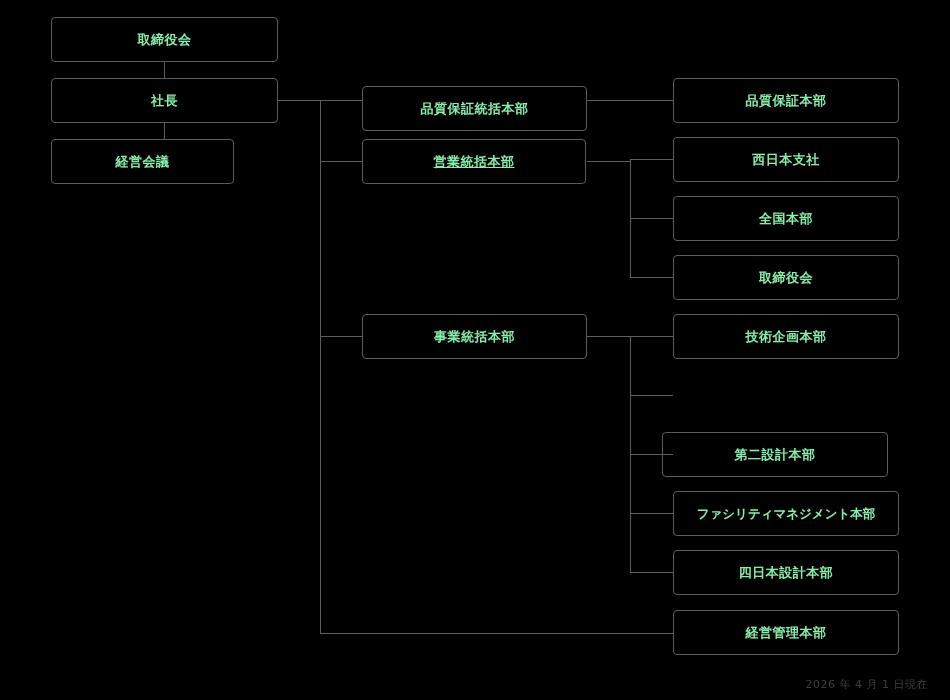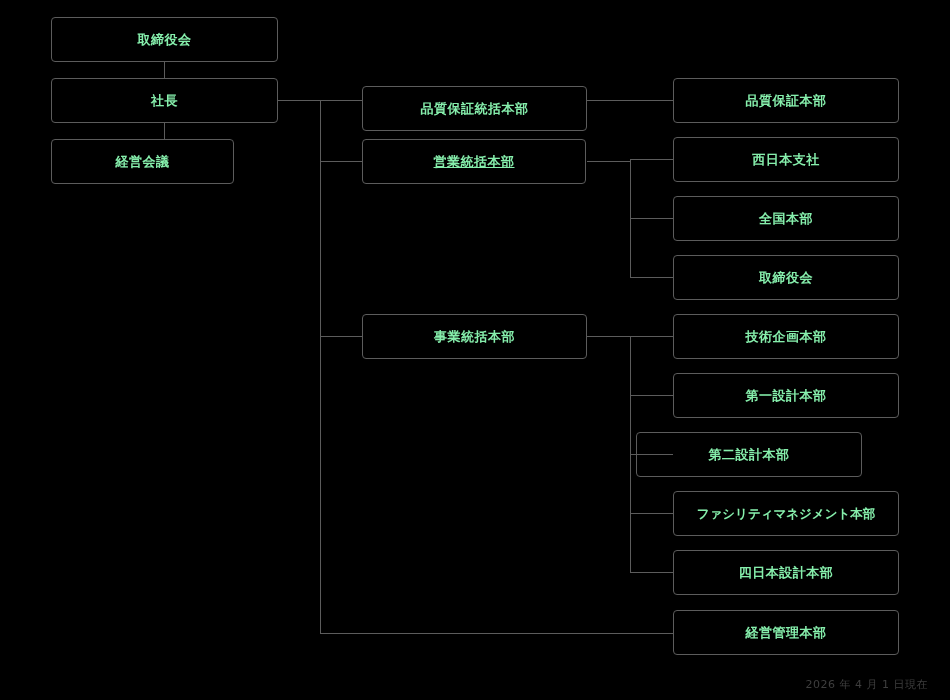--- a/index.html
+++ b/index.html
@@ -86,23 +86,22 @@
   <div class="org-box" style="left:673px; top:78px; width:226px; height:45px;">品質保証本部</div>
 
   <div class="org-box" style="left:673px; top:137px; width:226px; height:45px;">西日本支社</div>
 
   <div class="org-box" style="left:673px; top:196px; width:226px; height:45px;">全国本部</div>
 
   <div class="org-box" style="left:673px; top:255px; width:226px; height:45px;">取締役会</div>
 
   <div class="org-box" style="left:673px; top:314px; width:226px; height:45px;">技術企画本部</div>
 
-  <div class="org-box" style="left:673px; top:373px; width:226px; height:45px;">第一設計本部</div>
 
-  <div class="org-box" style="left:636px; top:432px; width:226px; height:45px;">第二設計本部</div>
+  <div class="org-box" style="left:662px; top:432px; width:226px; height:45px;">第二設計本部</div>
 
   <div class="org-box" style="left:673px; top:550px; width:226px; height:45px;">四日本設計本部</div>
 
   <div class="org-box tight" style="left:673px; top:491px; width:226px; height:45px;">ファシリティマネジメント本部</div>
 
   <div class="org-box" style="left:673px; top:610px; width:226px; height:45px;">経営管理本部</div>
 
   <div class="conn conn-h" style="left:587px; top:100px; width:86px;"></div>
 
   <div class="conn conn-h" style="left:587px; top:161px; width:44px;"></div>

